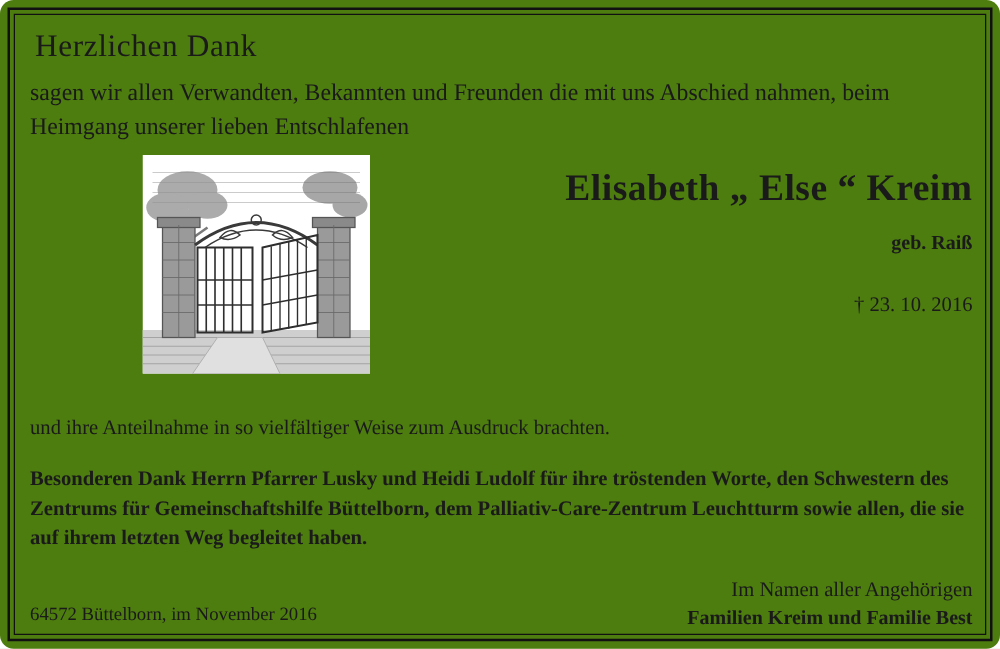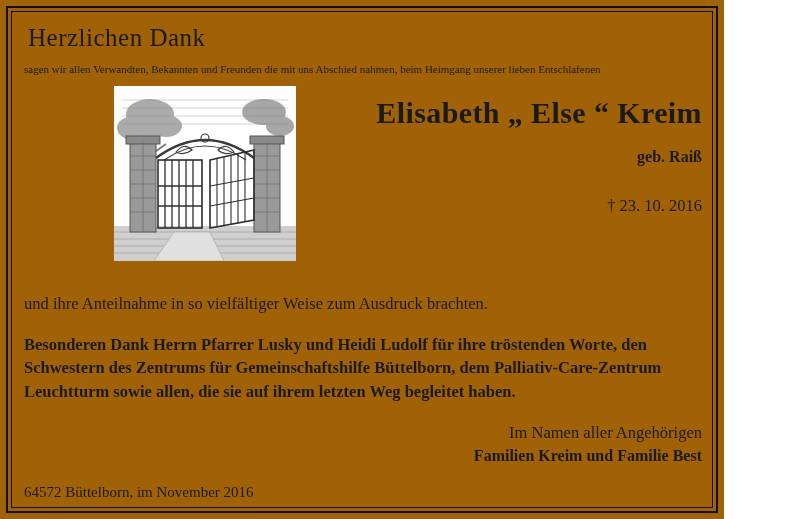--- a/index.html
+++ b/index.html
@@ -9,24 +9,25 @@
   }
   body {
     width: 800px;
     height: 519px;
     font-family: "Liberation Serif", serif;
     color: #1a1a1a;
     overflow: hidden;
   }
   .notice {
     position: relative;
-    width: 724px;
+    width: 800px;
     height: 519px;
     box-sizing: border-box;
-    background: #a16207;
+    background: #4d7c0f;
+    border-radius: 11px;
   }
   .frame-outer {
     position: absolute;
     left: 6px;
     top: 6px;
     right: 6px;
     bottom: 6px;
     border: 2px solid #111111;
     box-sizing: border-box;
   }
@@ -46,21 +47,21 @@
     right: 22px;
     bottom: 16px;
     box-sizing: border-box;
   }
   .thanks-title {
     font-size: 25px;
     letter-spacing: 0.5px;
     margin: 6px 0 10px 6px;
   }
   .intro {
-    font-size: 11px;
+    font-size: 19px;
     line-height: 1.42;
     margin: 0 0 0 2px;
   }
   .mid-block {
     position: relative;
     margin-top: 8px;
     height: 185px;
   }
   .gate-art {
     position: absolute;

